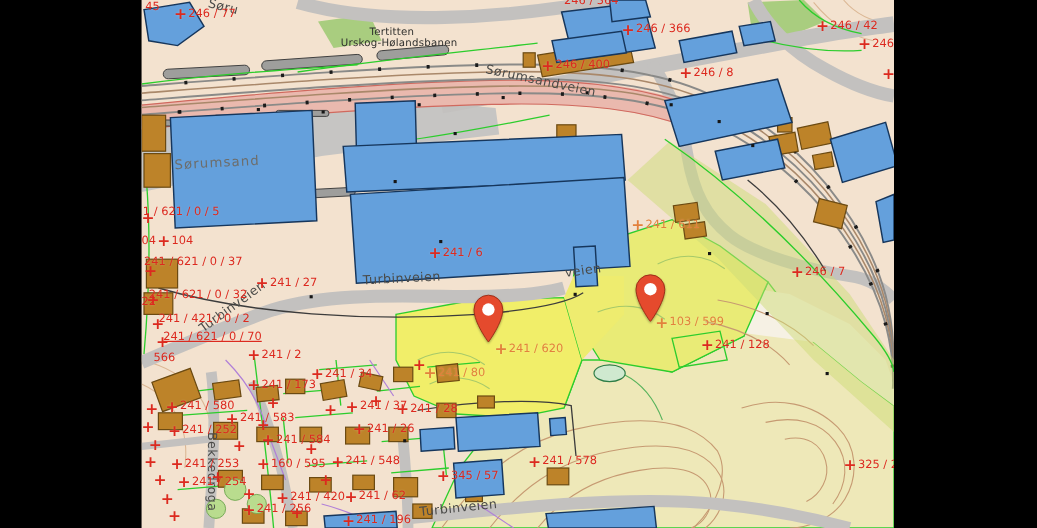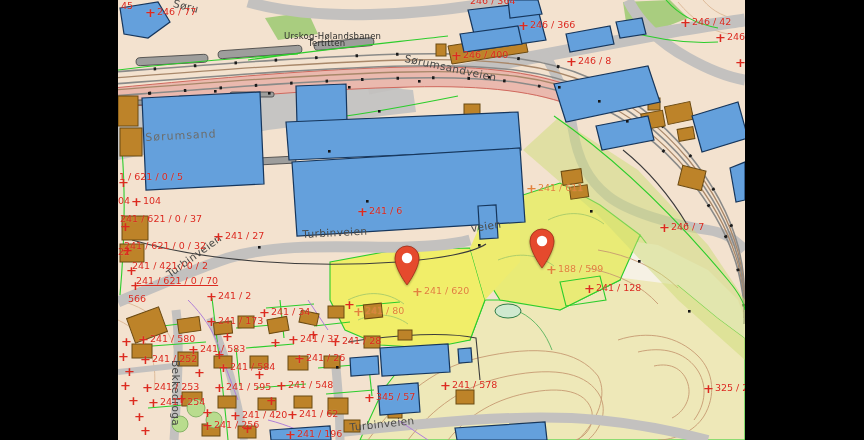--- a/index.html
+++ b/index.html
@@ -256,21 +256,21 @@
         <rect x="360" y="244" width="2.6" height="2.6"></rect>
           <rect x="472" y="210" width="2.6" height="2.6"></rect>
         <rect x="520" y="260" width="2.6" height="2.6"></rect>
           <rect x="570" y="310" width="2.6" height="2.6"></rect>
       </g>
     </svg>
 
     <div id="streets">
         <span class="slabel street" style="left: 57px; top: -3px; transform: rotate(14deg);">Søru</span>
         <span class="slabel place" style="left: 27px; top: 131px; transform: rotate(-3deg);">Sørumsand</span>
-        <span class="slabel poi" style="left: 190px; top: 38px; transform: rotate(0deg);">Tertitten</span>
+        <span class="slabel poi" style="left: 190px; top: 22px; transform: rotate(0deg);">Tertitten</span>
         <span class="slabel poi" style="left: 166px; top: 31px; transform: rotate(0deg);">Urskog-Hølandsbanen</span>
         <span class="slabel street" style="left: 288px; top: 52px; transform: rotate(12deg);">Sørumsandveien</span>
         <span class="slabel street" style="left: 184px; top: 228px; transform: rotate(-3deg);">Turbinveien</span>
         <span class="slabel street" style="left: 352px; top: 222px; transform: rotate(-8deg);">veien</span>
         <span class="slabel street" style="left: 46px; top: 270px; transform: rotate(-36deg);">Turbinveien</span>
         <span class="slabel street" style="left: 64px; top: 360px; transform: rotate(90deg);">Bekkedroga</span>
         <span class="slabel street" style="left: 231px; top: 421px; transform: rotate(-6deg);">Turbinveien</span>
       </div>
     <div id="labels">
         <span class="plabel " style="left: 3px; top: 1px;"><b style="font-weight: 400;">45</b></span>
@@ -278,21 +278,21 @@
         <span class="plabel " style="left: 352px; top: -4px;"><b style="font-weight: 400;">246 / 364</b></span>
         <span class="plabel " style="left: 400px; top: 20px;"><i>+</i><b style="font-weight: 400;">246 / 366</b></span>
         <span class="plabel " style="left: 333px; top: 50px;"><i>+</i><b style="font-weight: 400;">246 / 400</b></span>
         <span class="plabel " style="left: 448px; top: 56px;"><i>+</i><b style="font-weight: 400;">246 / 8</b></span>
         <span class="plabel " style="left: 562px; top: 17px;"><i>+</i><b style="font-weight: 400;">246 / 42</b></span>
         <span class="plabel " style="left: 597px; top: 32px;"><i>+</i><b style="font-weight: 400;">246 /</b></span>
         <span class="plabel " style="left: 541px; top: 222px;"><i>+</i><b style="font-weight: 400;">246 / 7</b></span>
         <span class="plabel orange" style="left: 408px; top: 183px;"><i>+</i><b style="font-weight: 400;">241 / 611</b></span>
         <span class="plabel " style="left: 239px; top: 206px;"><i>+</i><b style="font-weight: 400;">241 / 6</b></span>
         <span class="plabel orange" style="left: 294px; top: 286px;"><i>+</i><b style="font-weight: 400;">241 / 620</b></span>
-        <span class="plabel orange" style="left: 428px; top: 264px;"><i>+</i><b style="font-weight: 400;">188 / 599</b></span>
+        <span class="plabel orange" style="left: 428px; top: 264px;"><i>+</i><b style="font-weight: 400;">103 / 599</b></span>
         <span class="plabel " style="left: 466px; top: 283px;"><i>+</i><b style="font-weight: 400;">241 / 128</b></span>
         <span class="plabel orange" style="left: 235px; top: 306px;"><i>+</i><b style="font-weight: 400;">241 / 80</b></span>
         <span class="plabel " style="left: 212px; top: 336px;"><i>+</i><b style="font-weight: 400;">241 / 28</b></span>
         <span class="plabel " style="left: 322px; top: 380px;"><i>+</i><b style="font-weight: 400;">241 / 578</b></span>
         <span class="plabel " style="left: 246px; top: 392px;"><i>+</i><b style="font-weight: 400;">345 / 57</b></span>
         <span class="plabel " style="left: 585px; top: 383px;"><i>+</i><b style="font-weight: 400;">325 / 23</b></span>
         <span class="plabel " style="left: 95px; top: 231px;"><i>+</i><b style="font-weight: 400;">241 / 27</b></span>
         <span class="plabel " style="left: 1px; top: 172px;"><b style="font-weight: 400;">1 / 621 / 0 / 5</b></span>
         <span class="plabel " style="left: 0px; top: 196px;"><b style="font-weight: 400;">04</b></span>
         <span class="plabel " style="left: 13px; top: 196px;"><i>+</i><b style="font-weight: 400;">104</b></span>
@@ -305,21 +305,21 @@
         <span class="plabel " style="left: 88px; top: 291px;"><i>+</i><b style="font-weight: 400;">241 / 2</b></span>
         <span class="plabel " style="left: 141px; top: 307px;"><i>+</i><b style="font-weight: 400; margin-top: 28px;">241 / 34</b></span>
         <span class="plabel " style="left: 88px; top: 316px;"><i>+</i><b style="font-weight: 400;">241 / 173</b></span>
         <span class="plabel " style="left: 20px; top: 334px;"><i>+</i><b style="font-weight: 400;">241 / 580</b></span>
         <span class="plabel " style="left: 129px; top: 334px; margin-left: 41px;"><i>+</i><b style="font-weight: 400;">241 / 37</b></span>
         <span class="plabel " style="left: 70px; top: 344px;"><i>+</i><b style="font-weight: 400;">241 / 583</b></span>
         <span class="plabel " style="left: 22px; top: 354px;"><i>+</i><b style="font-weight: 400;">241 / 252</b></span>
         <span class="plabel " style="left: 176px; top: 353px;"><i>+</i><b style="font-weight: 400;">241 / 26</b></span>
         <span class="plabel " style="left: 100px; top: 362px;"><i>+</i><b style="font-weight: 400;">241 / 584</b></span>
         <span class="plabel " style="left: 24px; top: 382px;"><i>+</i><b style="font-weight: 400;">241 / 253</b></span>
-        <span class="plabel " style="left: 96px; top: 382px;"><i>+</i><b style="font-weight: 400;">241 / 595</b></span>
+        <span class="plabel " style="left: 96px; top: 382px;"><i>+</i><b style="font-weight: 400;">160 / 595</b></span>
         <span class="plabel " style="left: 158px; top: 380px;"><i>+</i><b style="font-weight: 400;">241 / 548</b></span>
         <span class="plabel " style="left: 30px; top: 397px;"><i>+</i><b style="font-weight: 400;">241 / 254</b></span>
         <span class="plabel " style="left: 112px; top: 410px;"><i>+</i><b style="font-weight: 400;">241 / 420</b></span>
         <span class="plabel " style="left: 169px; top: 409px;"><i>+</i><b style="font-weight: 400;">241 / 62</b></span>
         <span class="plabel " style="left: 36px; top: 420px; margin-left: 48px;"><i>+</i><b style="font-weight: 400;">241 / 256</b></span>
         <span class="plabel " style="left: 167px; top: 429px;"><i>+</i><b style="font-weight: 400;">241 / 196</b></span>
       </div>
     <div id="crosses">
         <i class="xcross" style="left: 0px; top: 178px;">+</i>
         <i class="xcross" style="left: 2px; top: 222px;">+</i>

